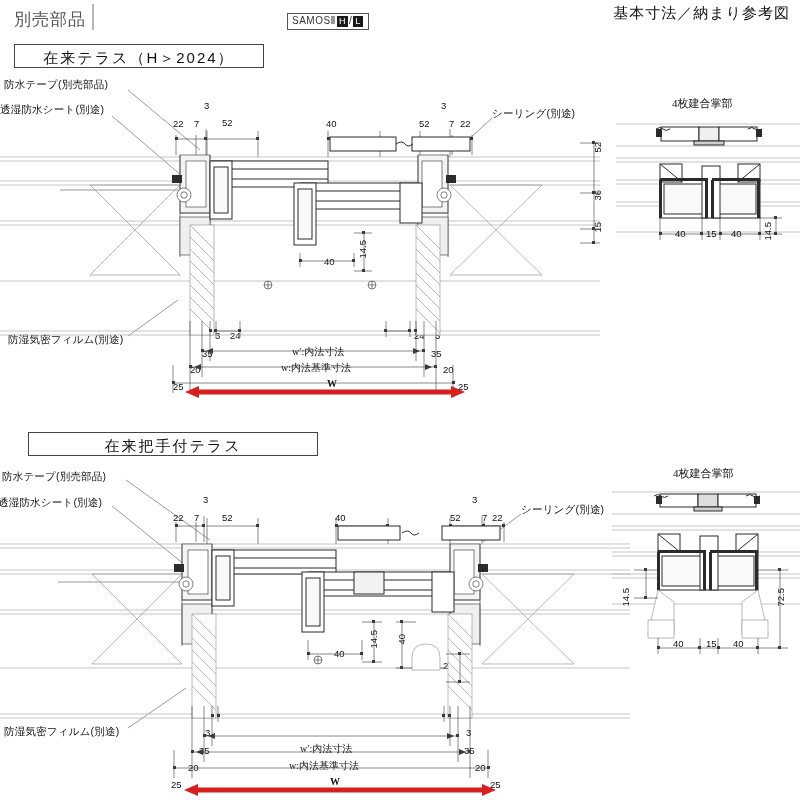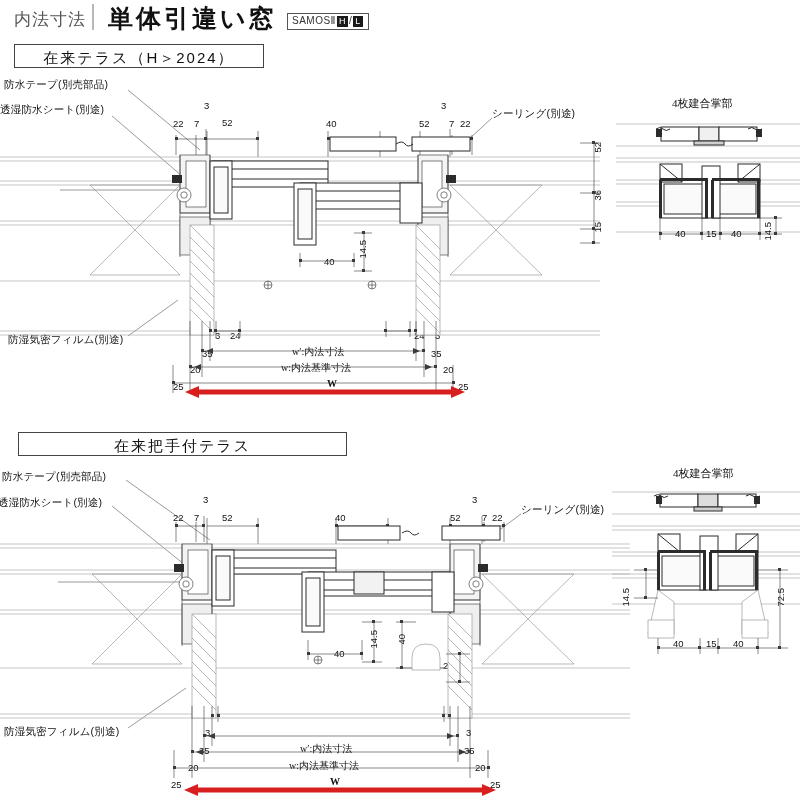--- a/index.html
+++ b/index.html
@@ -40,24 +40,24 @@
   .fillk{fill:#2b2b2b;stroke:none;}
   .leader{fill:none;stroke:#555;stroke-width:0.6;}
   .redarrow{fill:#d81f1f;stroke:none;}
   .dimline{fill:none;stroke:#3a3a3a;stroke-width:0.6;}
   .tick{fill:#3a3a3a;}
 </style>
 </head>
 <body>
 
 <div class="abs" id="header">
-  <div class="abs" id="hdr-cat">内法寸法</div>
+  <div class="abs" id="hdr-cat">別売部品</div>
   <div class="abs" id="hdr-sep"></div>
-  <div class="abs" id="hdr-title">単体引違い窓</div>
   <div class="abs" id="hdr-badge"><span>SAMOSⅡ</span><span class="kbox">H</span><span>/</span><span class="kbox">L</span></div>
+  <div class="abs" id="hdr-right">基本寸法／納まり参考図</div>
 </div>
 
 <div class="abs sec-title" style="left:14px;top:44px;width:250px;height:24px;">在来テラス（H＞2024）</div>
 
 <div class="abs callout" style="left:4px;top:78px;">防水テープ(別売部品)</div>
 <div class="abs callout" style="left:0px;top:103px;">透湿防水シート(別途)</div>
 <div class="abs callout" style="left:492px;top:107px;">シーリング(別途)</div>
 <div class="abs callout" style="left:8px;top:333px;">防湿気密フィルム(別途)</div>
 
 <svg class="abs" style="left:0;top:0;width:800px;height:420px;">
@@ -373,21 +373,21 @@
       <rect x="142" y="120" width="3" height="3"></rect>
     <rect x="158" y="104" width="3" height="3"></rect>
       <rect x="158" y="120" width="3" height="3"></rect>
   </g>
 </svg>
 <div class="abs dim" style="left:675px;top:228px;">40</div>
 <div class="abs dim" style="left:706px;top:228px;">15</div>
 <div class="abs dim" style="left:731px;top:228px;">40</div>
 <div class="abs dim v" style="left:762px;top:222px;">14.5</div>
 
-<div class="abs sec-title" style="left:18px;top:432px;width:329px;height:24px;">在来把手付テラス</div>
+<div class="abs sec-title" style="left:28px;top:432px;width:290px;height:24px;">在来把手付テラス</div>
 
 <div class="abs callout" style="left:2px;top:470px;">防水テープ(別売部品)</div>
 <div class="abs callout" style="left:-2px;top:496px;">透湿防水シート(別途)</div>
 <div class="abs callout" style="left:521px;top:503px;">シーリング(別途)</div>
 <div class="abs callout" style="left:4px;top:725px;">防湿気密フィルム(別途)</div>
 
 <svg class="abs" style="left:0;top:430px;width:800px;height:370px;">
   <path class="leader" d="M126,50 L210,110"></path>
   <path class="leader" d="M112,76 L206,152"></path>
   <path class="leader" d="M521,84 L494,104"></path>

